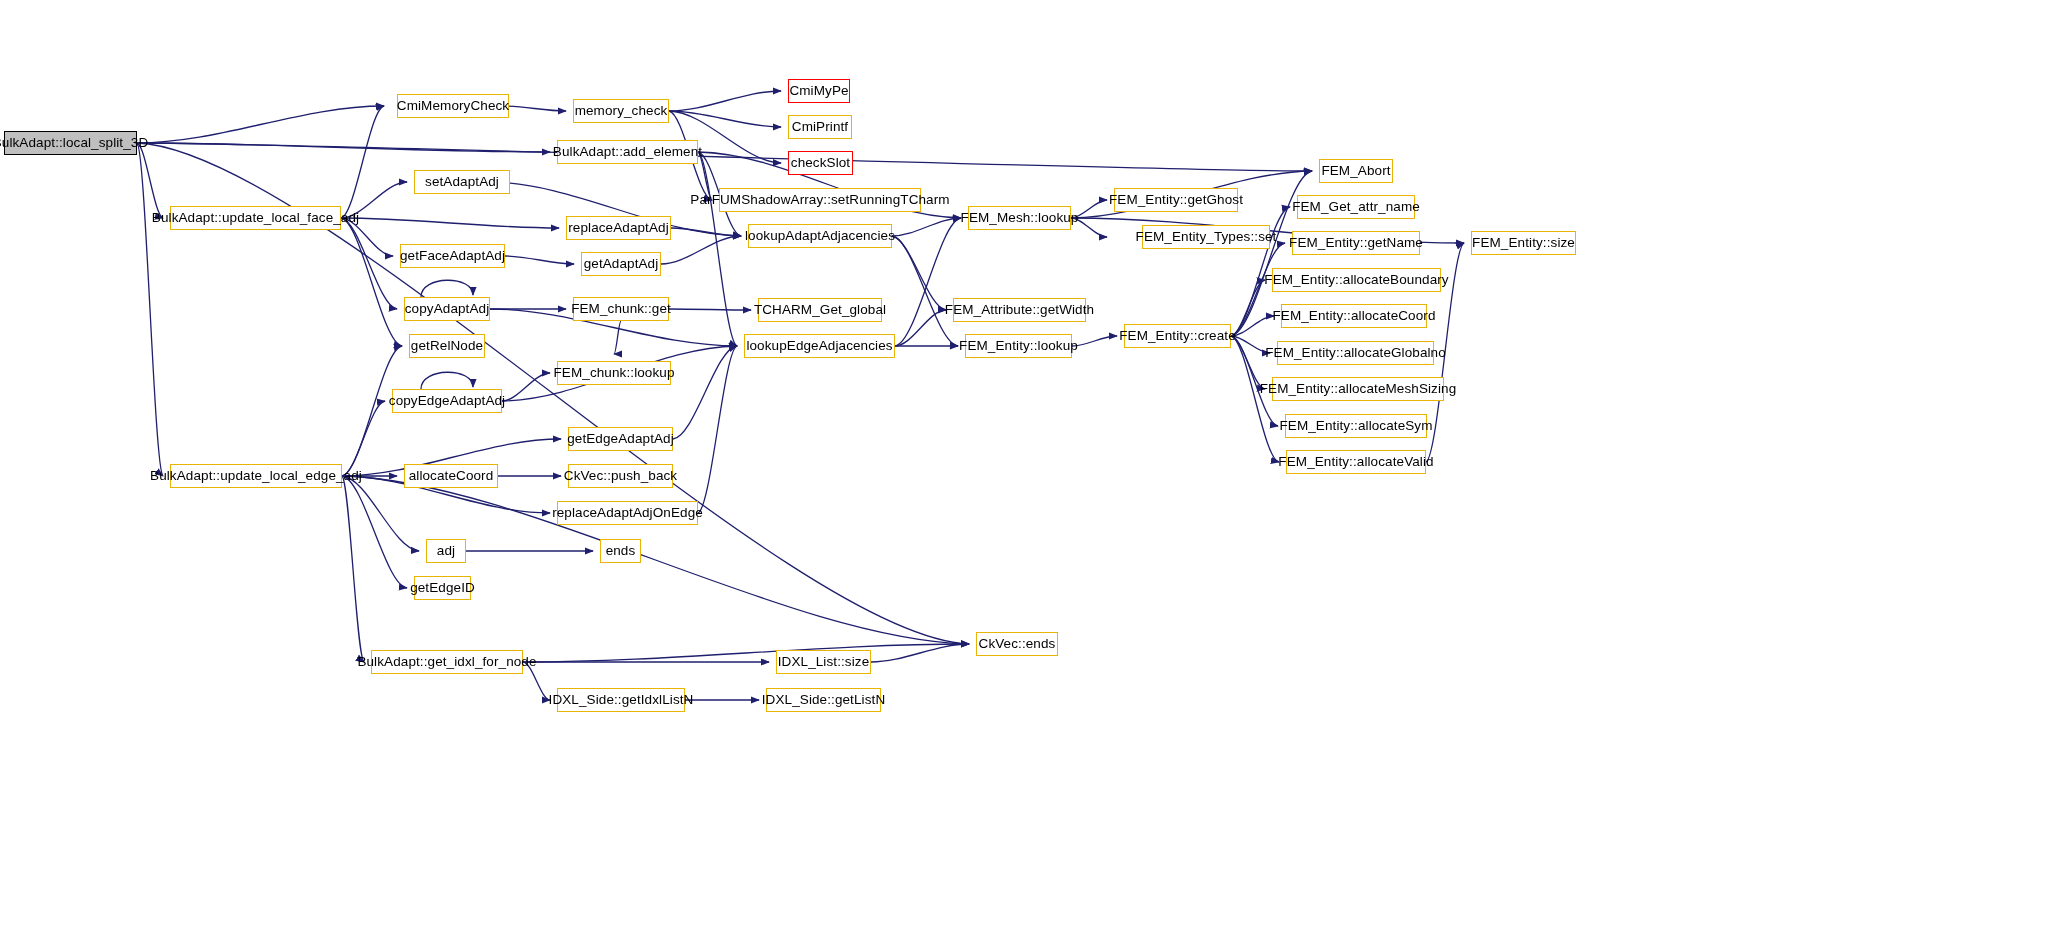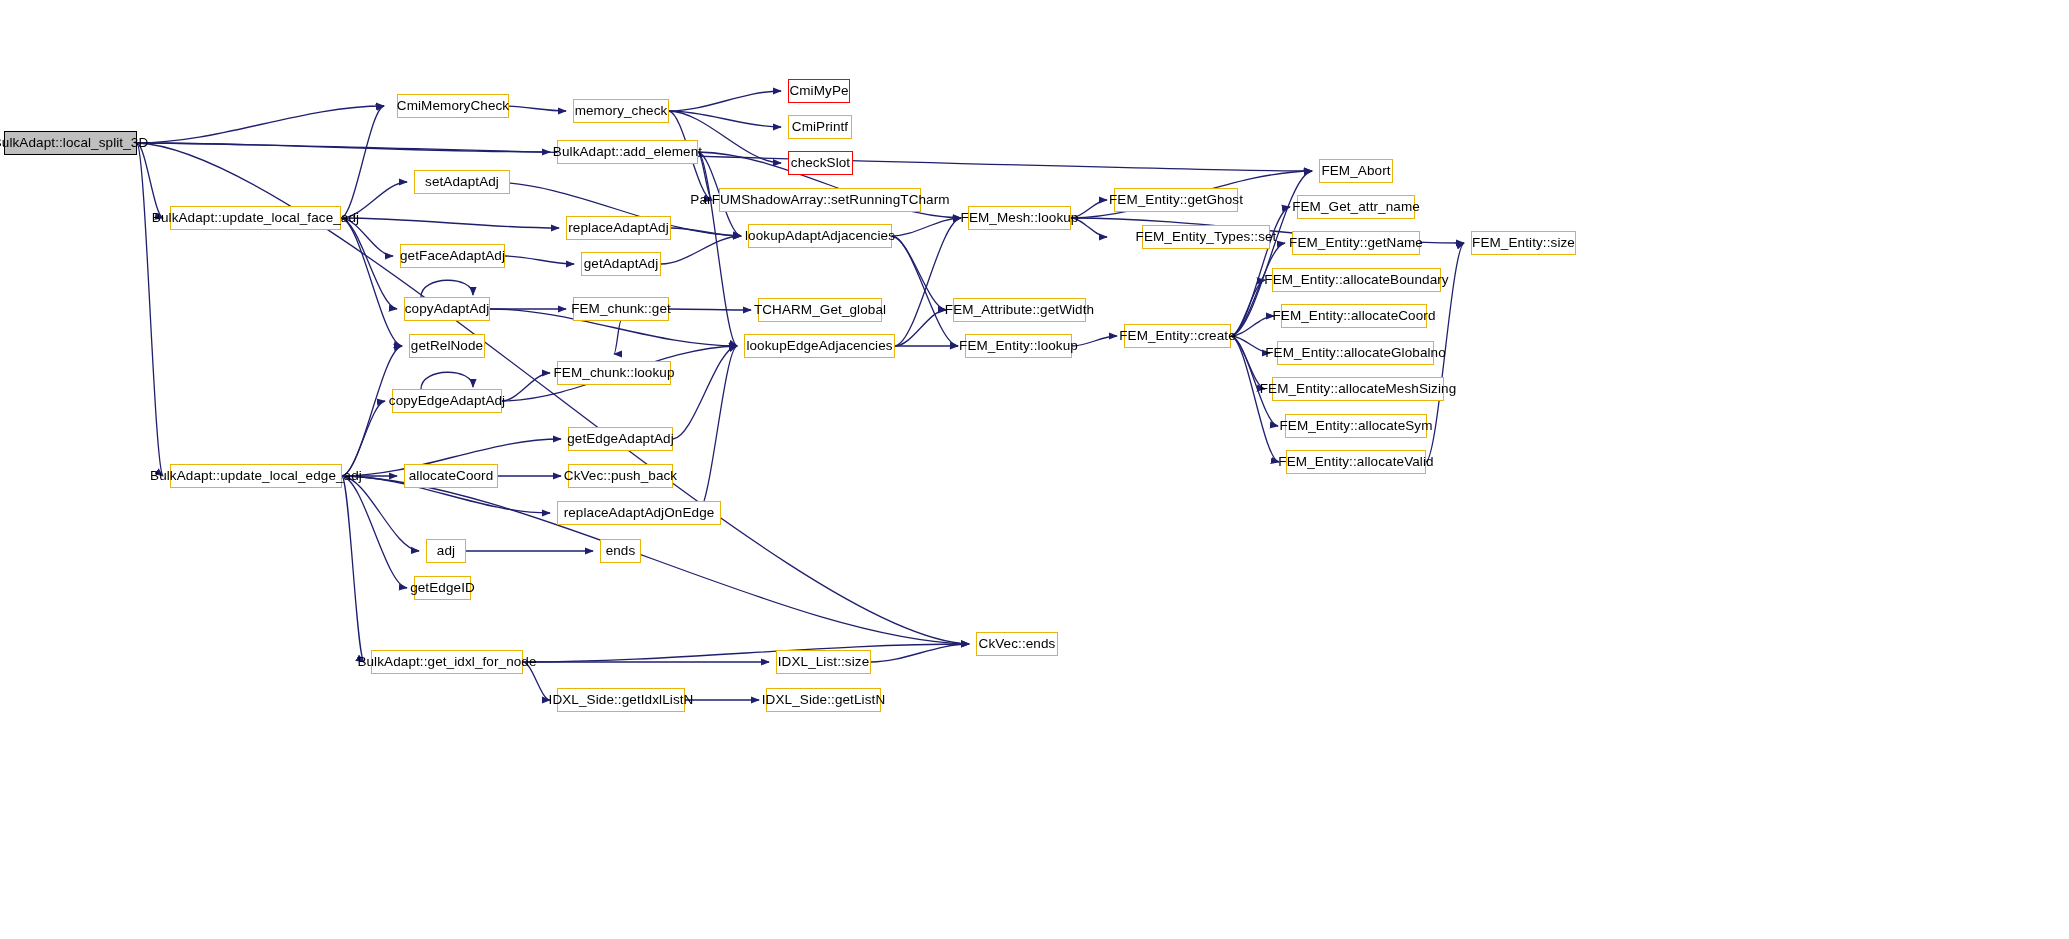--- a/index.html
+++ b/index.html
@@ -149,21 +149,21 @@
       <div class="node" style="left: 409px; top: 334px; width: 76px;">getRelNode</div>
       <div class="node" style="left: 744px; top: 334px; width: 151px;">lookupEdgeAdjacencies</div>
       <div class="node" style="left: 965px; top: 334px; width: 107px;">FEM_Entity::lookup</div>
       <div class="node" style="left: 1124px; top: 324px; width: 107px;">FEM_Entity::create</div>
       <div class="node" style="left: 557px; top: 361px; width: 114px;">FEM_chunk::lookup</div>
       <div class="node" style="left: 392px; top: 389px; width: 110px;">copyEdgeAdaptAdj</div>
       <div class="node" style="left: 568px; top: 427px; width: 105px;">getEdgeAdaptAdj</div>
       <div class="node" style="left: 170px; top: 464px; width: 172px;">BulkAdapt::update_local_edge_adj</div>
       <div class="node" style="left: 404px; top: 464px; width: 94px;">allocateCoord</div>
       <div class="node" style="left: 568px; top: 464px; width: 105px;">CkVec::push_back</div>
-      <div class="node" style="left: 557px; top: 501px; width: 164px;">replaceAdaptAdjOnEdge</div>
+      <div class="node" style="left: 557px; top: 501px; width: 141px;">replaceAdaptAdjOnEdge</div>
       <div class="node" style="left: 426px; top: 539px; width: 40px;">adj</div>
       <div class="node" style="left: 600px; top: 539px; width: 41px;">ends</div>
       <div class="node" style="left: 414px; top: 576px; width: 57px;">getEdgeID</div>
       <div class="node" style="left: 976px; top: 632px; width: 82px;">CkVec::ends</div>
       <div class="node" style="left: 371px; top: 650px; width: 152px;">BulkAdapt::get_idxl_for_node</div>
       <div class="node" style="left: 776px; top: 650px; width: 95px;">IDXL_List::size</div>
       <div class="node" style="left: 557px; top: 688px; width: 128px;">IDXL_Side::getIdxlListN</div>
       <div class="node" style="left: 766px; top: 688px; width: 115px;">IDXL_Side::getListN</div>
       <div class="node" style="left: 1319px; top: 159px; width: 74px;">FEM_Abort</div>
       <div class="node" style="left: 1297px; top: 195px; width: 118px;">FEM_Get_attr_name</div>

